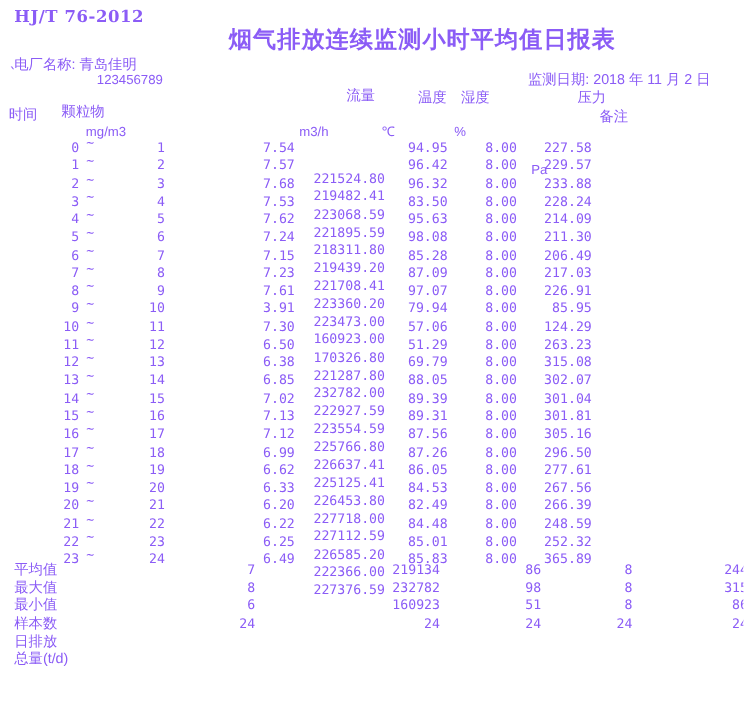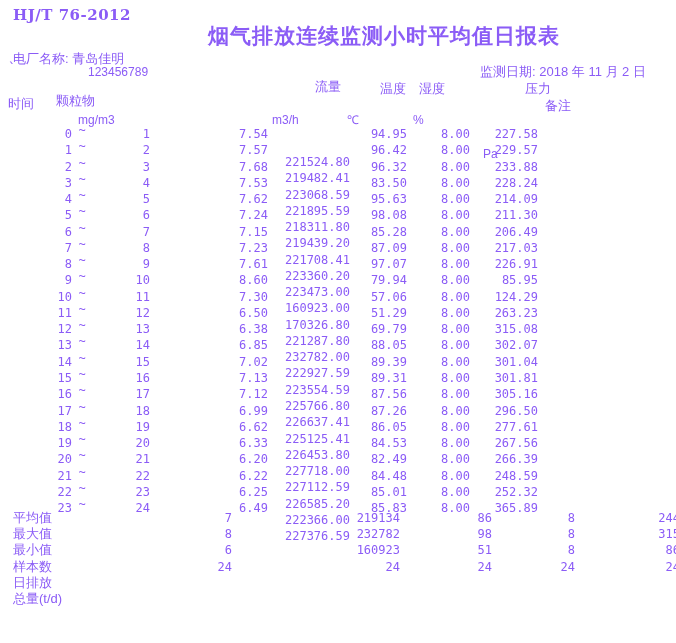--- a/index.html
+++ b/index.html
@@ -176,21 +176,21 @@
     <span class="c flow">223473.00</span>
     <span class="c temp">97.07</span>
     <span class="c hum">8.00</span>
     <span class="c pres">226.91</span>
   </div>
 
   <div class="drow">
     <span class="c s">9</span>
     <span class="c t">~</span>
     <span class="c e">10</span>
-    <span class="c dust">8.60</span>
+    <span class="c dust">3.91</span>
     <span class="c flow">160923.00</span>
     <span class="c temp">79.94</span>
     <span class="c hum">8.00</span>
     <span class="c pres">85.95</span>
   </div>
 
   <div class="drow">
     <span class="c s">10</span>
     <span class="c t">~</span>
     <span class="c e">11</span>

